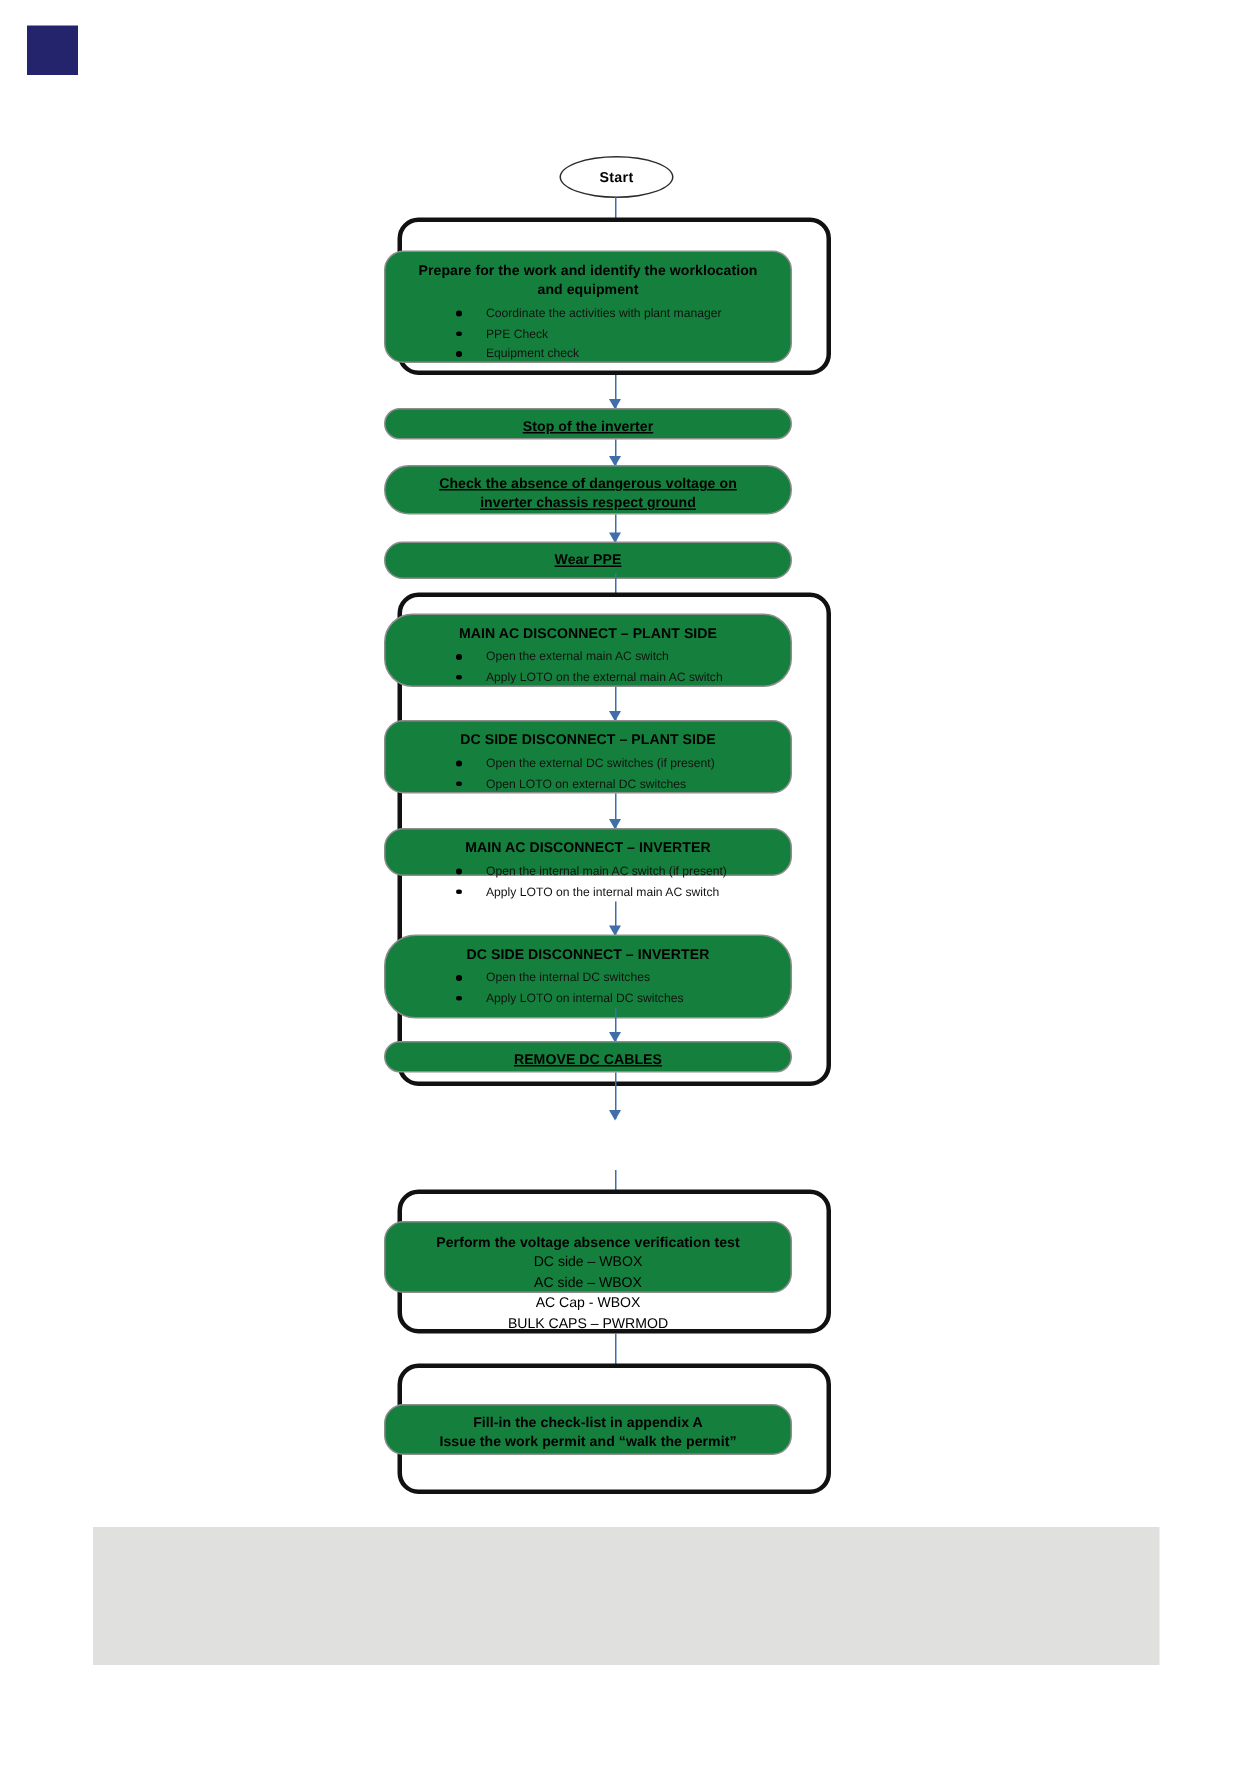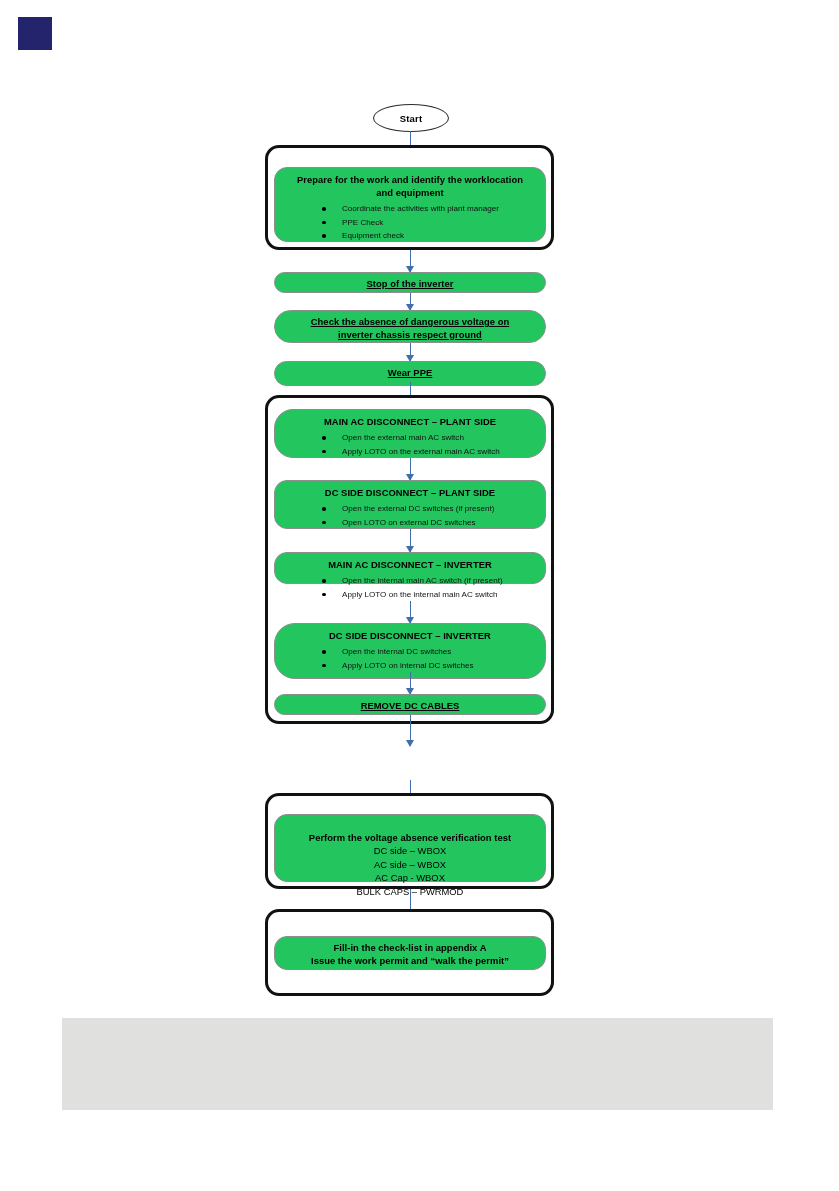--- a/index.html
+++ b/index.html
@@ -61,26 +61,26 @@
     width: 289px;
     border: 3px solid #111111;
     border-radius: 14px;
     box-sizing: border-box;
     background: #ffffff;
   }
 
   
   .node {
     position: absolute;
-    left: 274px;
+    left: 256px;
     width: 272px;
     border: 0.9px solid #8d8d8d;
     border-radius: 13px;
     box-sizing: border-box;
-    background: #22c55e;
+    background: #15803d;
     padding: 5px 6px 6px 6px;
   }
   .node.pill { border-radius: 18px; text-decoration: underline; }
 
   .node-title {
     text-align: center;
     font-size: 9.4px;
     font-weight: bold;
     color: #000;
     line-height: 13px;
@@ -237,21 +237,21 @@
     <div class="node-title">REMOVE DC CABLES</div>
   </div>
 
   <div class="conn" style="top:715px;height:31px;"></div>
 
 
   <div class="conn" style="top:780px;height:34px;"></div>
 
   <div class="group-box" style="top:793px;height:96px;"></div>
 
-  <div class="node" style="top:814px;height:68px;padding-top:16px;">
+  <div class="node" style="top:814px;height:48px;padding-top:6px;">
     <div class="node-title">Perform the voltage absence verification test</div>
     <div class="node-line">DC side – WBOX</div>
     <div class="node-line">AC side – WBOX</div>
     <div class="node-line">AC Cap - WBOX</div>
     <div class="node-line">BULK CAPS – PWRMOD</div>
   </div>
 
   <div class="conn" style="top:889px;height:47px;"></div>
 
   <div class="group-box" style="top:909px;height:87px;"></div>

